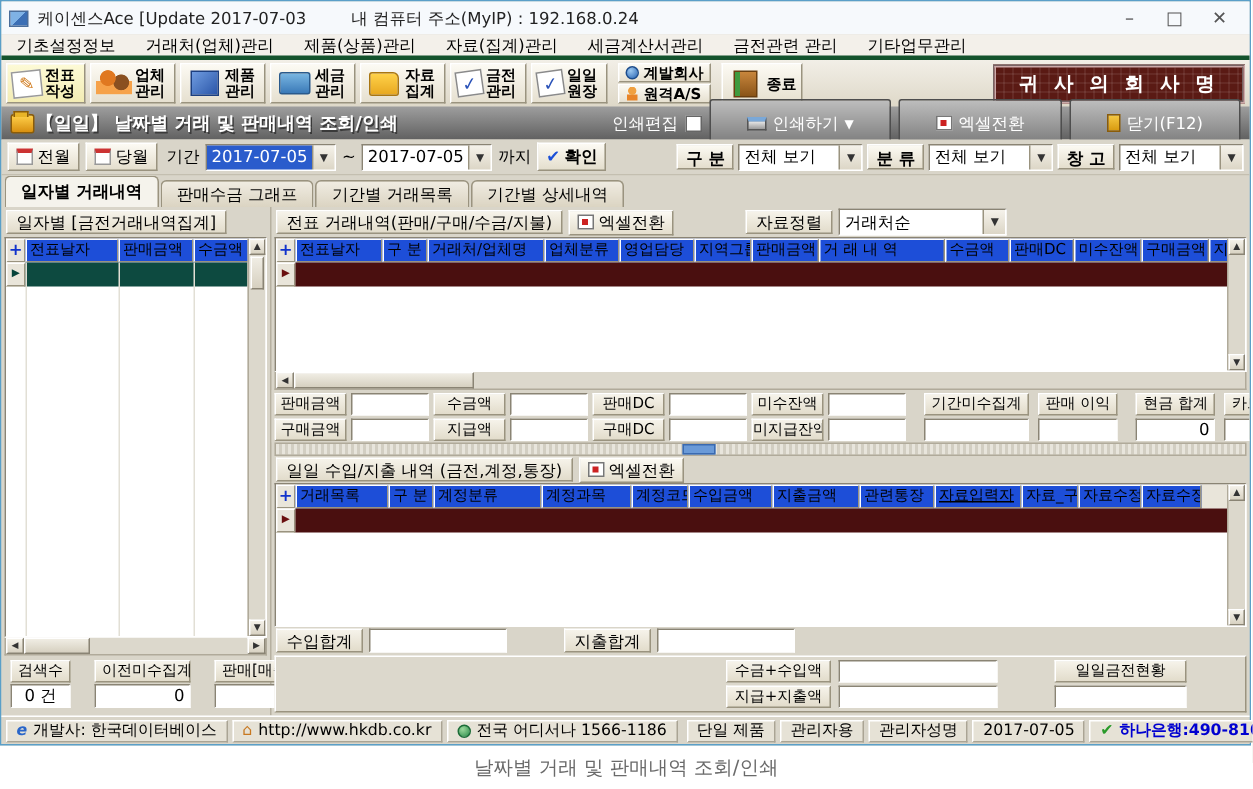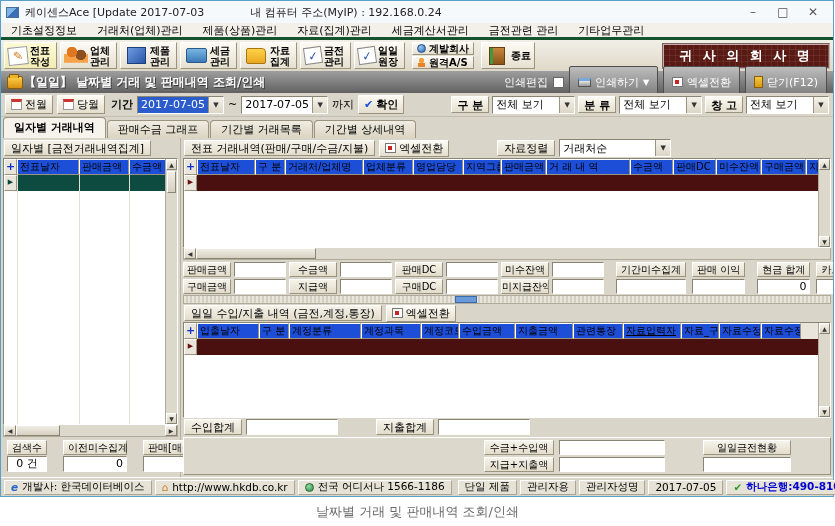--- a/index.html
+++ b/index.html
@@ -4,21 +4,21 @@
 <style>
   *{box-sizing:border-box;margin:0;padding:0}
   body{margin:0;background:#fff;font-family:"DejaVu Sans","Liberation Sans",sans-serif;font-size:11px;color:#000}
   .page{width:835px;height:526px;position:relative;background:#fff;overflow:hidden}
   .window{position:absolute;left:0;top:0;width:834px;height:497px;border:1px solid #5a9fc8;display:flex;flex-direction:column;background:#dcd8cc}
 
   
   .titlebar{height:22px;background:#f6f9fc;display:flex;align-items:center;padding:0 5px;gap:6px;flex:none}
   .appicon{width:13px;height:11px;background:linear-gradient(135deg,#7fb2e5 50%,#3c6fb5 50%);border:1px solid #4a6d9a}
   .apptitle{color:#222}
-  .myip{margin-left:40px;color:#222}
+  .myip{margin-left:24px;color:#222}
   .winbtns{margin-left:auto;display:flex}
   .winbtn{width:30px;height:20px;text-align:center;line-height:20px;color:#555;font-size:12px}
 
   
   .menubar{height:17px;background:#f3f0ea;display:flex;align-items:center;gap:20px;padding:0 10px;border-bottom:3px solid #14532d;flex:none}
 
   
   .toolbar{height:31px;background:linear-gradient(#f2efe7,#ded8c8);display:flex;align-items:center;padding:1px 3px;gap:3px;flex:none}
   .tb-btn{height:27px;display:flex;align-items:center;gap:2px;padding:0 3px;background:linear-gradient(#fcfaf3,#e6e0d0);border:1px solid;border-color:#fff #9a937f #9a937f #fff;cursor:pointer}
   .tb-btn.hl{background:linear-gradient(#fdfad6,#f3ecb4)}
@@ -36,21 +36,21 @@
   .i-person{width:9px;height:9px;background:radial-gradient(circle at 50% 28%,#f0a040 2.5px,transparent 3px),linear-gradient(#e88428 0 0) 50% 100%/7px 4px no-repeat}
   .i-door{width:16px;height:18px;background:linear-gradient(90deg,#3f9a3f 3px,transparent 3px),linear-gradient(#c8863c,#8a5418);border:1px solid #6a3f10}
   .company-box{margin-left:auto;width:168px;height:26px;background:#5a1a14;border:2px groove #caa;color:#fff;font-weight:bold;font-size:13px;letter-spacing:3px;display:flex;align-items:center;justify-content:center;background-image:repeating-linear-gradient(0deg,transparent 0 5px,rgba(255,255,255,.07) 5px 6px),repeating-linear-gradient(90deg,transparent 0 5px,rgba(255,255,255,.07) 5px 6px)}
 
   
   .formheader{height:22px;background:linear-gradient(#9e9e9e,#616161);display:flex;align-items:center;padding:0 6px;gap:1px;color:#fff;flex:none}
   .i-bigfolder{width:16px;height:13px;background:linear-gradient(#ffd04a,#d89010);border:1px solid #8a5c0a;border-radius:2px;position:relative}
   .i-bigfolder::before{content:"";position:absolute;left:1px;top:-3px;width:8px;height:3px;background:#e8b428;border:1px solid #8a5c0a;border-bottom:none}
   .form-title{font-weight:bold;font-size:12px;text-shadow:1px 1px 0 #3a3a3a}
   .fh-right{margin-left:auto;display:flex;align-items:center;gap:5px}
-  .fh-btn{height:32px;display:flex;align-items:center;gap:4px;padding:0 8px;background:linear-gradient(#bdbdbd,#7a7a7a);border:1px solid #4e4e4e;border-radius:2px;color:#fff;cursor:pointer}
+  .fh-btn{height:32px;display:flex;align-items:center;gap:4px;padding:0 24px;background:linear-gradient(#bdbdbd,#7a7a7a);border:1px solid #4e4e4e;border-radius:2px;color:#fff;cursor:pointer}
   .checkbox{width:11px;height:11px;background:#fff;border:1px solid #666;cursor:pointer}
   .i-printer{width:13px;height:9px;background:linear-gradient(#e8e8e8,#9a9a9a);border:1px solid #555;border-top:3px solid #7aa8d8}
   .i-excel{width:11px;height:10px;background:#fff;border:1px solid #777;position:relative}
   .i-excel::after{content:"";position:absolute;left:2px;top:2px;width:4px;height:4px;background:#cc2222}
   .i-ydoor{width:9px;height:12px;background:linear-gradient(#f5c842,#d89a10);border:1px solid #8a5c0a}
   .drop-glyph{font-size:8px}
 
   
   .filterrow{height:24px;background:#d9d5c9;display:flex;align-items:center;padding:0 4px;gap:4px;border-bottom:1px solid #c4bfb0;flex:none}
   .sbtn{height:19px;display:flex;align-items:center;gap:3px;padding:0 5px;background:linear-gradient(#fcfaf3,#e4decd);border:1px solid;border-color:#fff #9a937f #9a937f #fff;cursor:pointer}
@@ -246,21 +246,21 @@
 
     <div class="filterrow">
       <span class="sbtn">
         <span class="i-cal"></span>
         <span>전월</span>
       </span>
       <span class="sbtn">
         <span class="i-cal"></span>
         <span>당월</span>
       </span>
-      <span style="font-weight:bold;margin-left:2px">기간</span>
+      <span style="font-weight:normal;margin-left:2px">기간</span>
       <span class="combo">
         <span class="txt sel">2017-07-05</span>
         <span class="drop">▼</span>
       </span>
       <span>~</span>
       <span class="combo">
         <span class="txt">2017-07-05</span>
         <span class="drop">▼</span>
       </span>
       <span>까지</span>
@@ -442,21 +442,21 @@
           <span class="lblbox">일일 수입/지출 내역 (금전,계정,통장)</span>
           <span class="xbtn">
             <span class="i-excel"></span>
             <span>엑셀전환</span>
           </span>
         </div>
         <div class="gridwrap" style="flex:1;margin:0 2px">
           <div class="ghead">
             <span class="gcorner">+</span>
             <span style="display:flex">
-                <span class="gcol" style="width: 62px;">입출날자</span>
+                <span class="gcol" style="width: 62px;">거래목록</span>
                 <span class="gcol" style="width: 30px;">구 분</span>
                 <span class="gcol" style="width: 72px;">계정분류</span>
                 <span class="gcol" style="width: 60px;">계정과목</span>
                 <span class="gcol" style="width: 38px;">계정코드</span>
                 <span class="gcol" style="width: 56px;">수입금액</span>
                 <span class="gcol" style="width: 58px;">지출금액</span>
                 <span class="gcol" style="width: 50px;">관련통장</span>
                 <span class="gcol" style="width: 58px; text-decoration: underline;">자료입력자</span>
                 <span class="gcol" style="width: 38px;">자료_구분</span>
                 <span class="gcol" style="width: 42px;">자료수정일</span>

